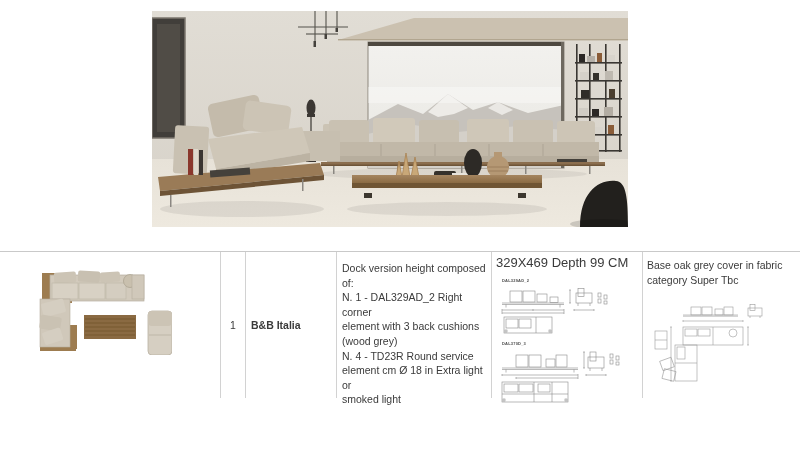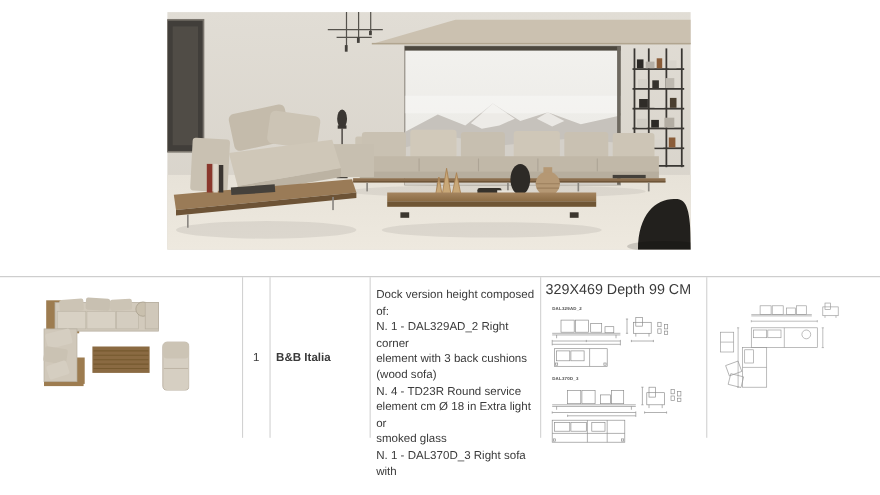--- a/index.html
+++ b/index.html
@@ -228,25 +228,24 @@
   </div>
 
   <div class="cell cell-brand bordered">
     <span>B&amp;B Italia</span>
   </div>
 
   <div class="cell cell-desc bordered">
     <div>Dock version height composed of:</div>
     <div>N. 1 - DAL329AD_2 Right corner</div>
     <div>element with 3 back cushions</div>
-    <div>(wood sofa)</div>
+    <div>(wood grey)</div>
     <div>N. 4 - TD23R Round service</div>
     <div>element cm Ø 18 in Extra light or</div>
-    <div>smoked glass</div>
-    <div>N. 1 - DAL370D_3 Right sofa with</div>
+    <div>smoked light</div>
   </div>
 
   <div class="cell cell-dim bordered">
     <div class="dim-heading">329X469 Depth 99 CM</div>
 
     <div class="drawing-label">DAL329AD_2</div>
     <svg class="tech-drawing" width="142" height="52" viewBox="0 0 142 52" xmlns="http://www.w3.org/2000/svg" stroke="#8a8a8a" stroke-width="0.6" fill="none">
       <path d="M2,18 H64 M2,19.5 H64"></path>
       <rect x="10" y="6" width="12" height="11"></rect>
         <rect x="23" y="6" width="12" height="11"></rect>
@@ -291,20 +290,21 @@
       <rect x="4" y="36" width="14" height="8"></rect>
         <rect x="19" y="36" width="14" height="8"></rect>
       <rect x="38" y="36" width="12" height="8"></rect>
       <path d="M2,46 H68 M34,34 V54 M52,34 V54"></path>
       <rect x="3" y="51" width="2" height="2"></rect>
         <rect x="65" y="51" width="2" height="2"></rect>
     </svg>
   </div>
 
   <div class="cell cell-fabric bordered">
+    <div>Base oak grey cover in fabric category Super Tbc</div>
     <svg class="fabric-drawing" width="120" height="85" viewBox="0 0 120 85" xmlns="http://www.w3.org/2000/svg" stroke="#9a9a9a" stroke-width="0.6" fill="none">
       <path d="M30,12 H85 M30,13.2 H85"></path>
       <rect x="38" y="4" width="10" height="8"></rect>
         <rect x="49" y="4" width="10" height="8"></rect>
       <rect x="62" y="6" width="8" height="6"></rect>
         <rect x="71" y="4" width="9" height="8"></rect>
       <rect x="95" y="5" width="14" height="8"></rect>
         <rect x="97" y="1.5" width="5" height="6"></rect>
       <path d="M97,13 V15 M107,13 V15"></path>
       <path d="M30,18 H90 M30,17 V19 M90,17 V19"></path>

